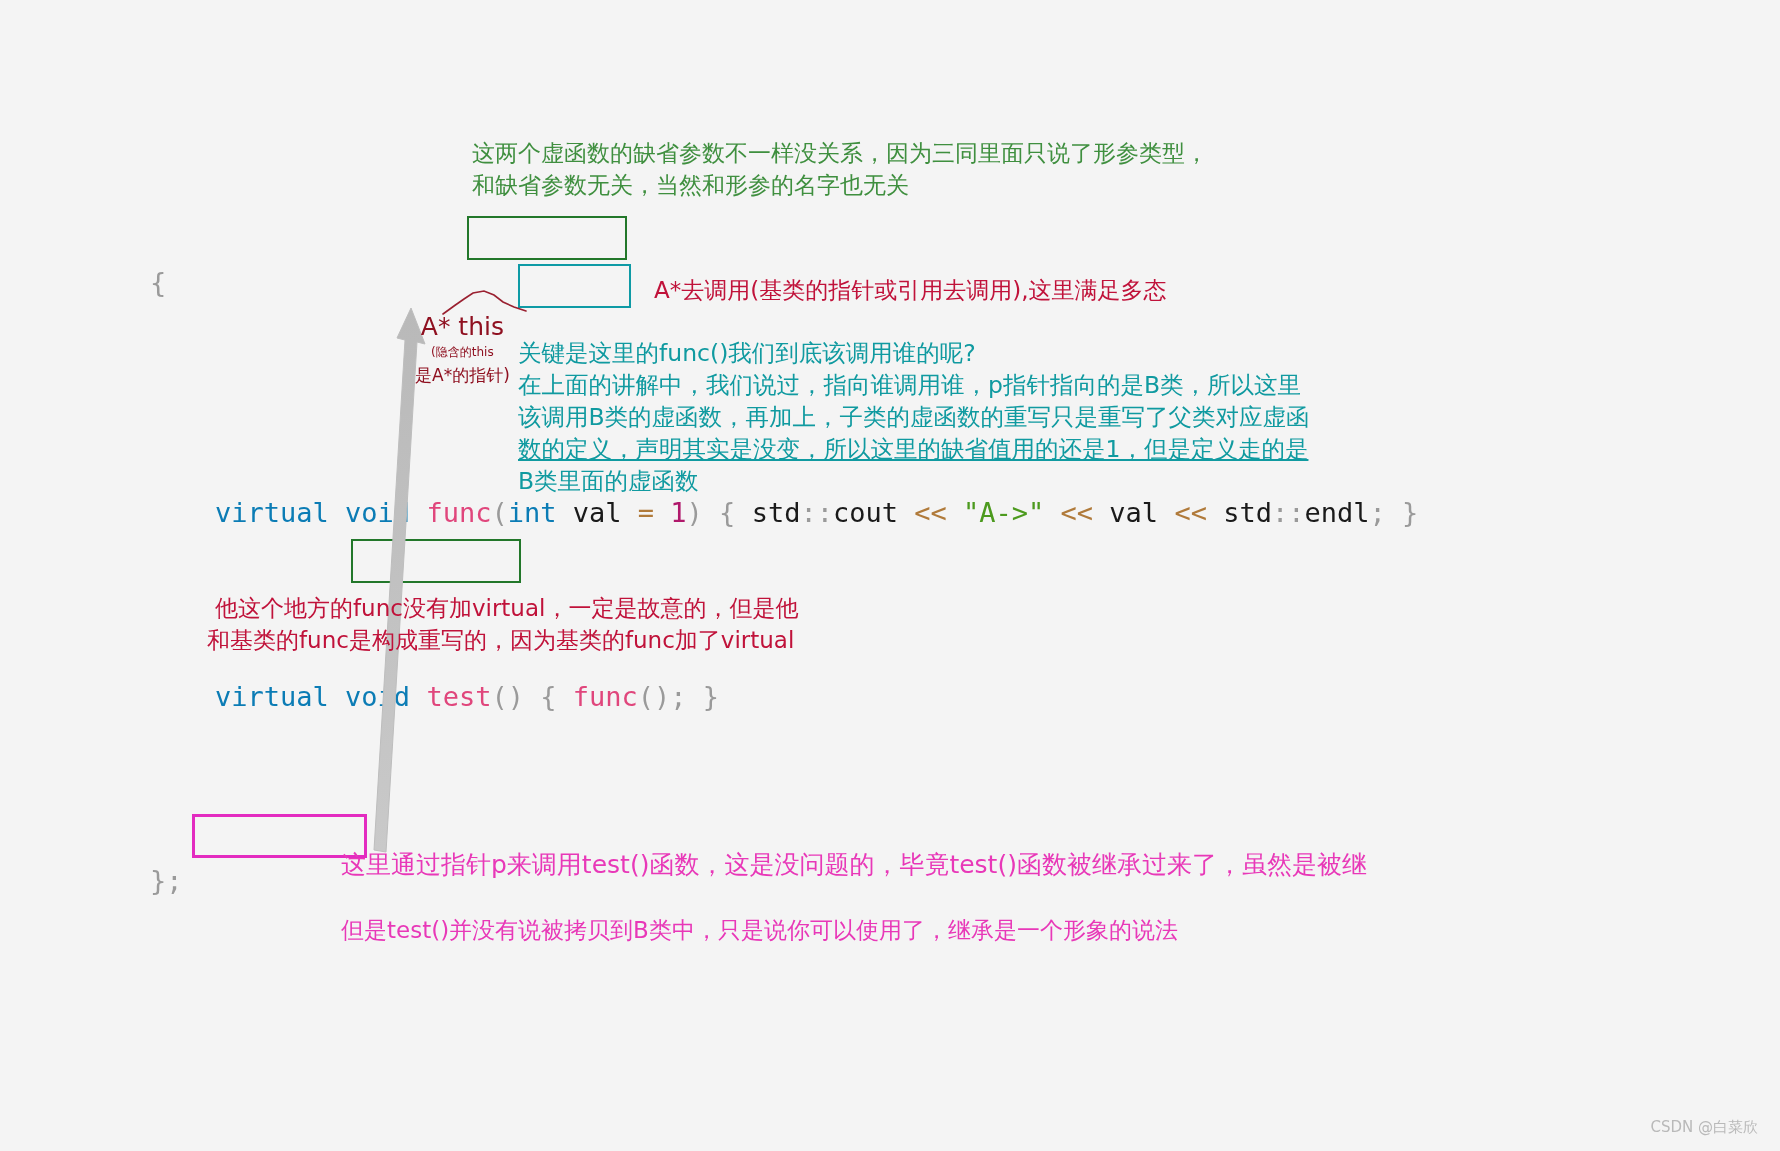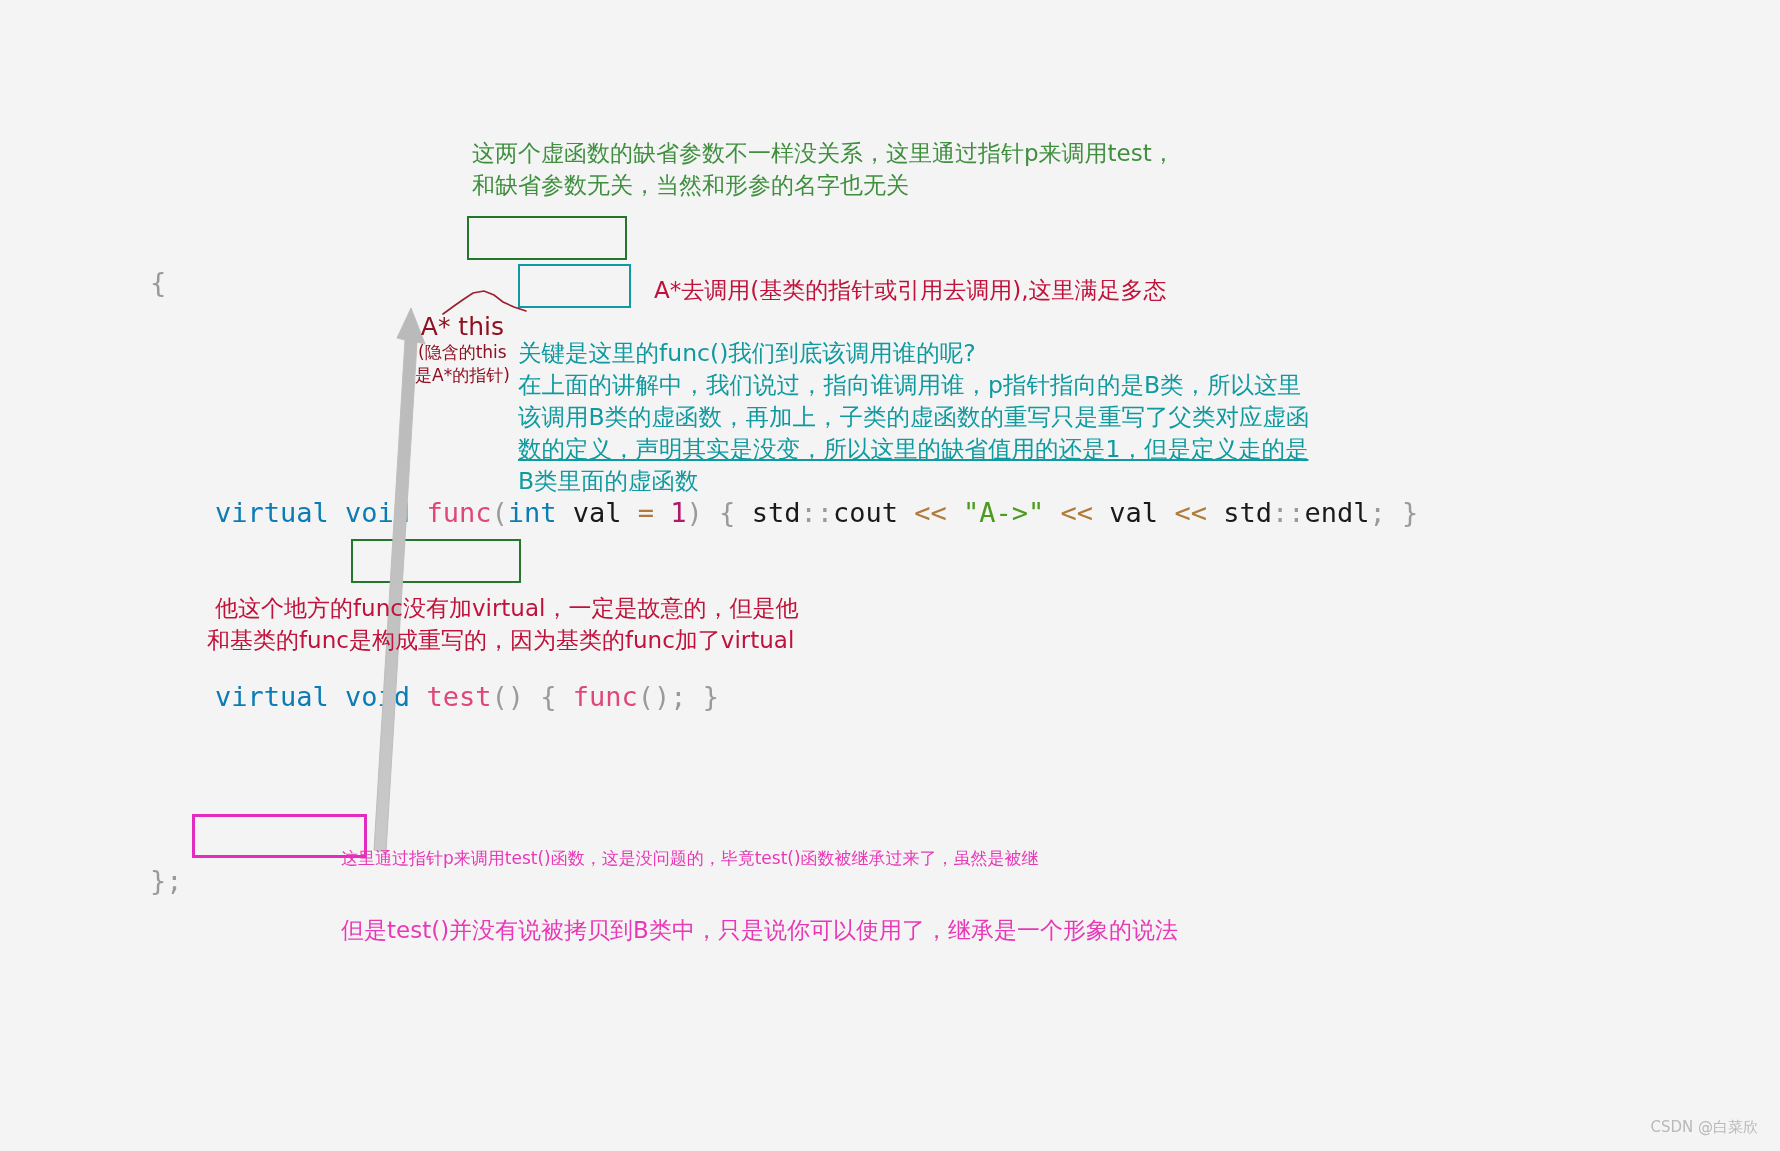--- a/index.html
+++ b/index.html
@@ -59,21 +59,21 @@
   #squiggle  { position: absolute; left: 440px; top: 288px; pointer-events: none; }
 
   
   #this-label {
     position: absolute; left: 415px; top: 313px;
     text-align: center;
     font-family: "DejaVu Sans", sans-serif;
     color: #8f1020;
   }
   #this-label .t1 { font-size: 25px; line-height: 28px; display:block;}
-  #this-label .t2 { font-size: 17px; line-height: 23px; display:block;}
+  #this-label .t2 { font-size: 12px; line-height: 23px; display:block;}
   #this-label .t3 { font-size: 17px; line-height: 23px; display:block;}
 
   
   #watermark {
     position: absolute; right: 22px; bottom: 14px;
     font-family: "DejaVu Sans", sans-serif;
     font-size: 15px; color: #b9b9b9;
   }
 </style>
 </head>
@@ -131,36 +131,36 @@
       <stop offset="100%" stop-color="#c9c9c9"></stop>
     </linearGradient>
   </defs>
   <path d="M 141 8 L 155 44 L 147 42 L 116 552 L 104 550 L 135 40 L 127 38 Z" fill="url(#agrad)" stroke="#bdbdbd" stroke-width="1"></path>
 </svg>
 
 <svg id="squiggle" width="110" height="34" viewBox="0 0 110 34">
   <path d="M 3 26 L 14 18 L 24 11 L 33 5 L 44 3 L 54 7 L 63 14 L 74 19 L 86 23" fill="none" stroke="#9a2030" stroke-width="1.6" stroke-linecap="round"></path>
 </svg>
 
-<div class="anno anno-green" style="left:472px; top:136px;"><span>这两个虚函数的缺省参数不一样没关系，这里通过指针p来调用test，</span></div>
+<div class="anno anno-green" style="left:472px; top:136px;"><span>这两个虚函数的缺省参数不一样没关系，因为三同里面只说了形参类型，</span></div>
 <div class="anno anno-green" style="left:472px; top:168px;"><span>和缺省参数无关，当然和形参的名字也无关</span></div>
 
 <div id="this-label">
   <span class="t1">A* this</span>
   <span class="t2">(隐含的this</span>
   <span class="t3">是A*的指针)</span>
 </div>
 
 <div class="anno anno-red" style="left:654px; top:273px; font-size:23px;"><span>A*去调用(基类的指针或引用去调用),这里满足多态</span></div>
 
 <div class="anno anno-teal" style="left:518px; top:336px;"><span>关键是这里的func()我们到底该调用谁的呢?</span></div>
 <div class="anno anno-teal" style="left:518px; top:368px;"><span>在上面的讲解中，我们说过，指向谁调用谁，p指针指向的是B类，所以这里</span></div>
 <div class="anno anno-teal" style="left:518px; top:400px;"><span>该调用B类的虚函数，再加上，子类的虚函数的重写只是重写了父类对应虚函</span></div>
 <div class="anno anno-teal" style="left:518px; top:432px;text-decoration:underline;"><span>数的定义，声明其实是没变，所以这里的缺省值用的还是1，但是定义走的是</span></div>
 <div class="anno anno-teal" style="left:518px; top:464px;"><span>B类里面的虚函数</span></div>
 
 <div class="anno anno-red" style="left:215px; top:591px; font-size:23px;"><span>他这个地方的func没有加virtual，一定是故意的，但是他</span></div>
 <div class="anno anno-red" style="left:207px; top:623px; font-size:23px;"><span>和基类的func是构成重写的，因为基类的func加了virtual</span></div>
 
-<div class="anno anno-pink" style="left:341px; top:846px; font-size:17px;"><span>这里通过指针p来调用test()函数，这是没问题的，毕竟test()函数被继承过来了，虽然是被继</span></div>
+<div class="anno anno-pink" style="left:341px; top:846px; font-size:25px;"><span>这里通过指针p来调用test()函数，这是没问题的，毕竟test()函数被继承过来了，虽然是被继</span></div>
 <div class="anno anno-pink" style="left:341px; top:913px; font-size:23px;"><span>但是test()并没有说被拷贝到B类中，只是说你可以使用了，继承是一个形象的说法</span></div>
 
 <div id="watermark">CSDN @白菜欣</div>
 
 </body></html>

